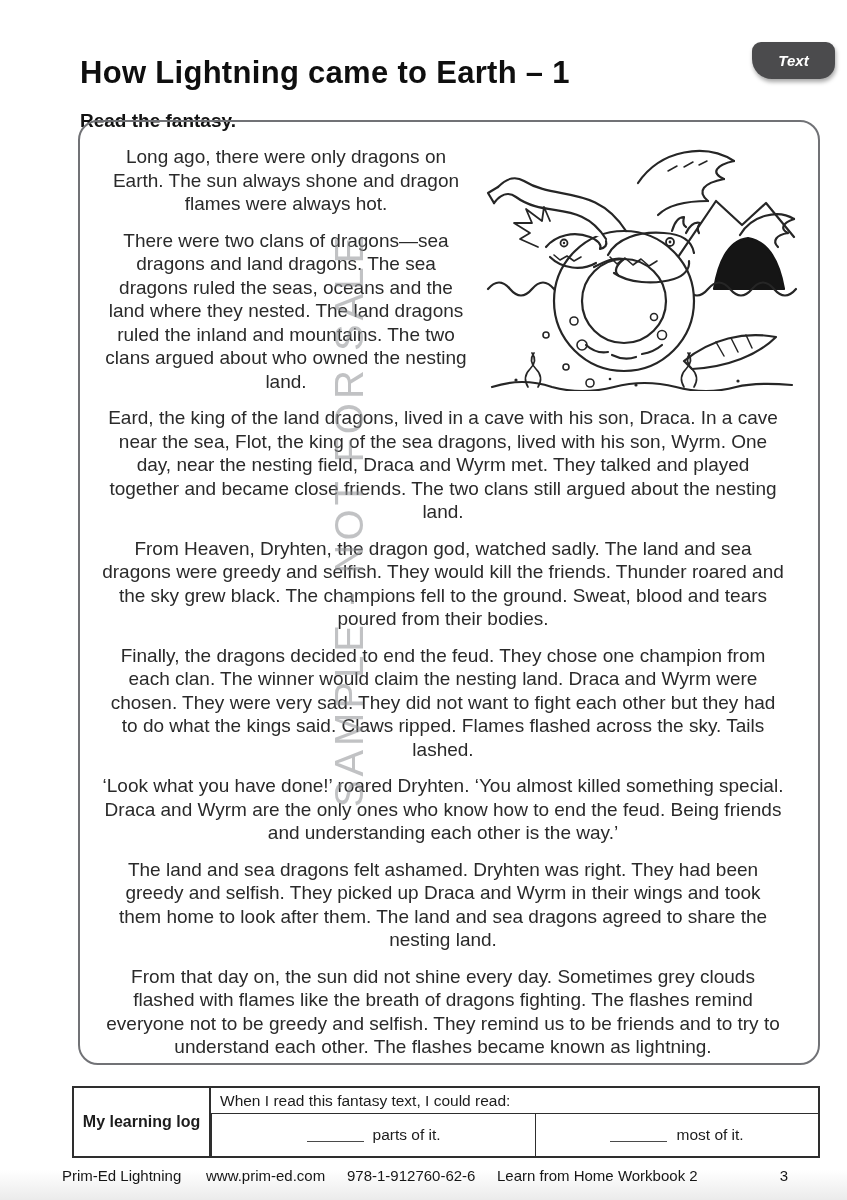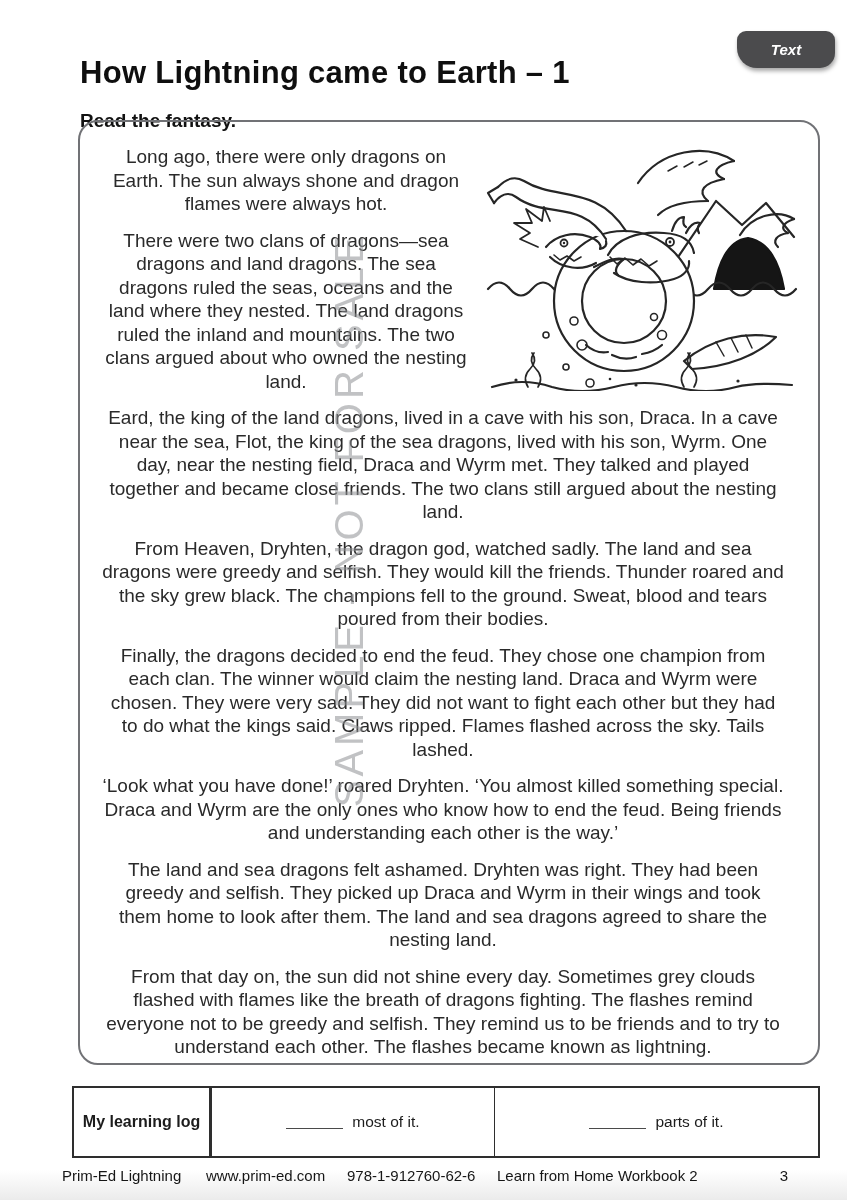--- a/index.html
+++ b/index.html
@@ -16,22 +16,22 @@
     position: absolute; inset: 0;
     background: linear-gradient(to bottom, #ffffff 0%, #ffffff 97.5%, #ebebeb 100%);
     text-align: center;
   }
   .page-title {
     position: absolute; left: 80px; top: 34px;
     font-size: 31px; font-weight: 800; color: #0f0f0f;
     letter-spacing: 0.3px;
   }
   .text-badge {
-    position: absolute; top: 31px; right: 12px;
-    width: 98px; height: 37px;
+    position: absolute; top: 42px; right: 12px;
+    width: 83px; height: 37px;
     background: #4b4b4d; color: #ffffff;
     font-style: italic; font-weight: bold; font-size: 15px;
     display: flex; align-items: center; justify-content: center;
     border-radius: 9px 9px 15px 20px;
     box-shadow: 1px 3px 4px rgba(0,0,0,0.35);
   }
   .instruction {
     position: absolute; left: 80px; top: 91px;
     font-size: 19px; font-weight: bold; color: #111;
   }
@@ -189,28 +189,29 @@
     <p class="story-para">‘Look what you have done!’ roared Dryhten. ‘You almost killed something special. Draca and Wyrm are the only ones who know how to end the feud. Being friends and understanding each other is the way.’</p>
     <p class="story-para">The land and sea dragons felt ashamed. Dryhten was right. They had been greedy and selfish. They picked up Draca and Wyrm in their wings and took them home to look after them. The land and sea dragons agreed to share the nesting land.</p>
     <p class="story-para">From that day on, the sun did not shine every day. Sometimes grey clouds flashed with flames like the breath of dragons fighting. The flashes remind everyone not to be greedy and selfish. They remind us to be friends and to try to understand each other. The flashes became known as lightning.</p>
   </div>
 
   <div class="watermark">SAMPLE - NOT FOR SALE</div>
 
   <div class="log-table">
     <div class="log-left">My learning log</div>
     <div class="log-right">
+      <div class="log-prompt">When I read this fantasy text, I could read:</div>
       <div class="log-options">
+        <div class="log-cell c3">
+          <span class="blank-line"></span>
+          <span>parts of it.</span>
+        </div>
         <div class="log-cell c2">
           <span class="blank-line"></span>
           <span>most of it.</span>
-        </div>
-        <div class="log-cell c3">
-          <span class="blank-line"></span>
-          <span>parts of it.</span>
         </div>
       </div>
     </div>
   </div>
 
   <div class="footer">
     <span class="f-publisher">Prim-Ed Lightning</span>
     <span class="f-website">www.prim-ed.com</span>
     <span class="f-isbn">978-1-912760-62-6</span>
     <span class="f-series">Learn from Home Workbook 2</span>

